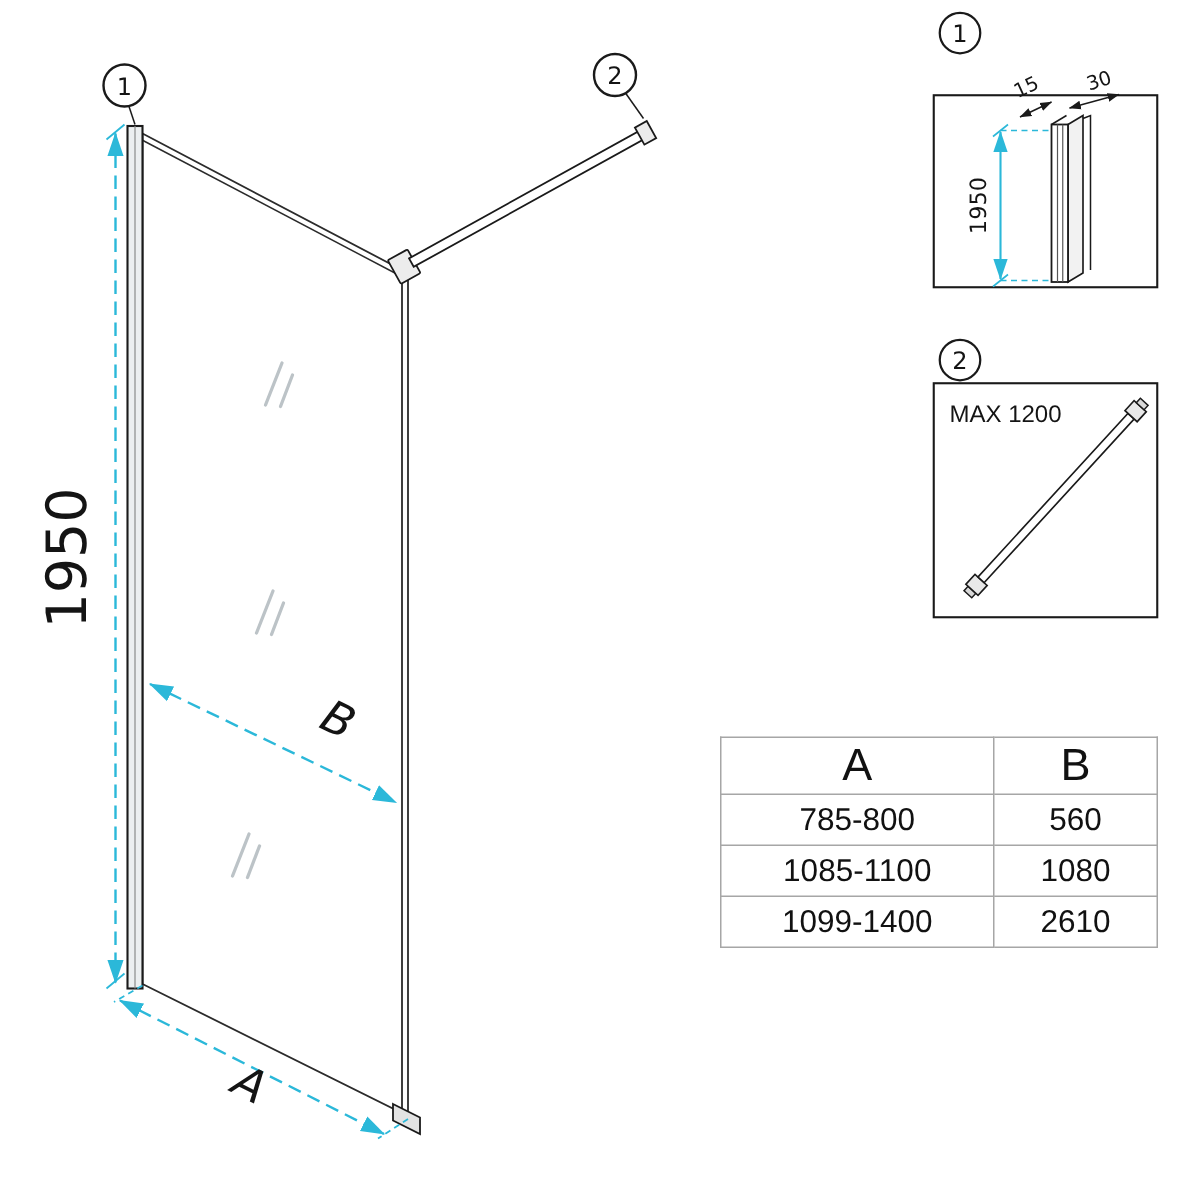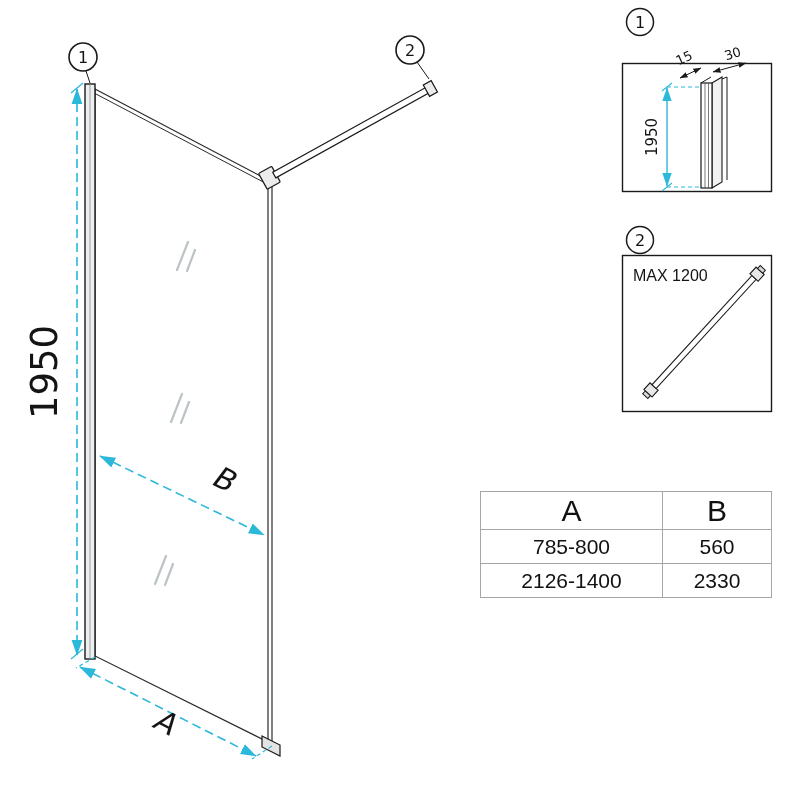--- a/index.html
+++ b/index.html
@@ -160,20 +160,24 @@
         <th>A</th>
         <th>B</th>
       </tr>
     </thead>
     <tbody>
       <tr>
         <td>785-800</td>
         <td>560</td>
       </tr>
       <tr>
-        <td>2126-1400</td>
-        <td>2330</td>
+        <td>1085-1100</td>
+        <td>1080</td>
+      </tr>
+      <tr>
+        <td>1099-1400</td>
+        <td>2610</td>
       </tr>
     </tbody>
   </table>
 </div>
 
 </div>
 
 </body></html>

